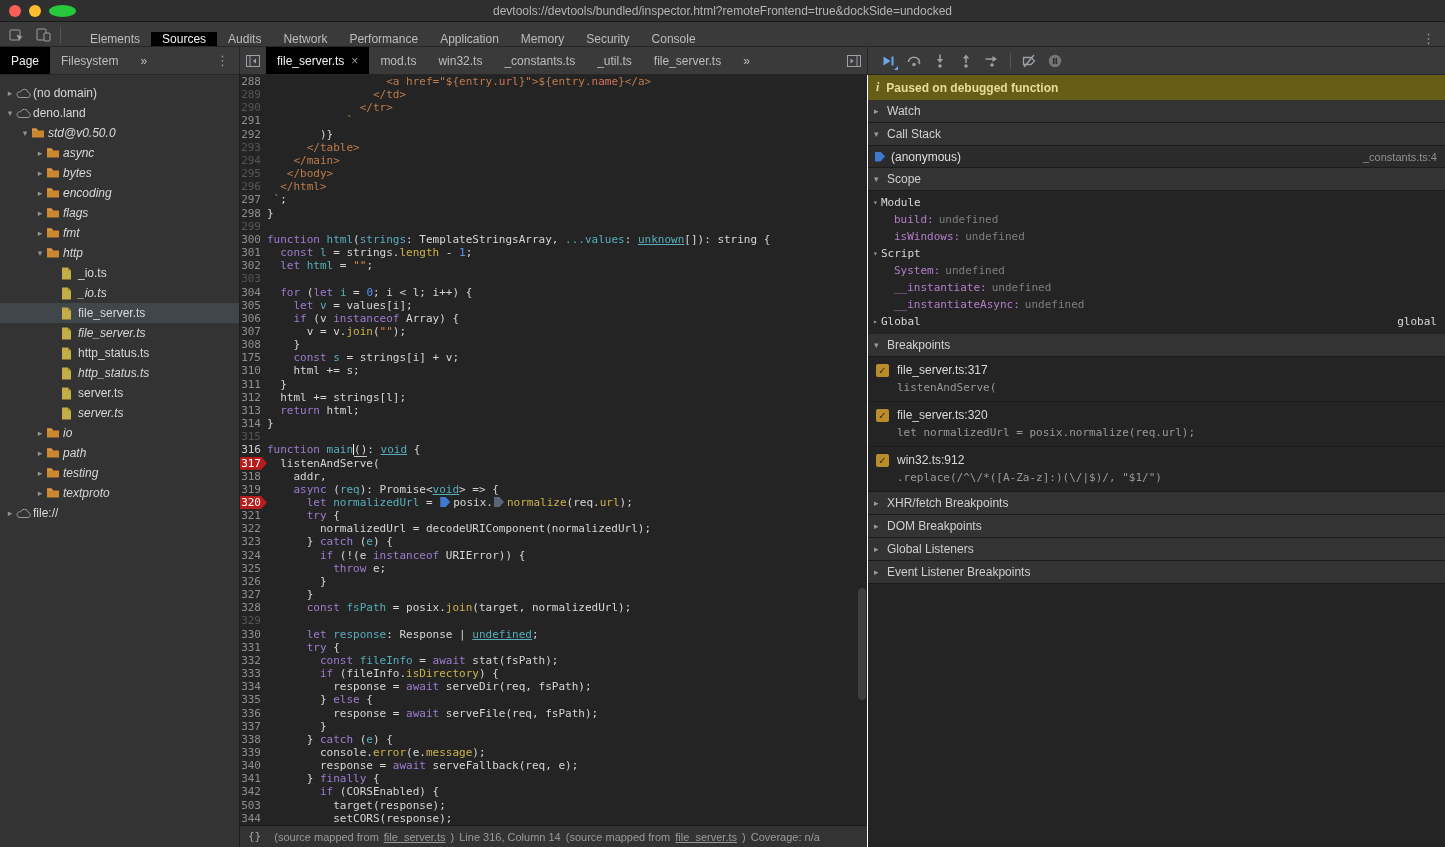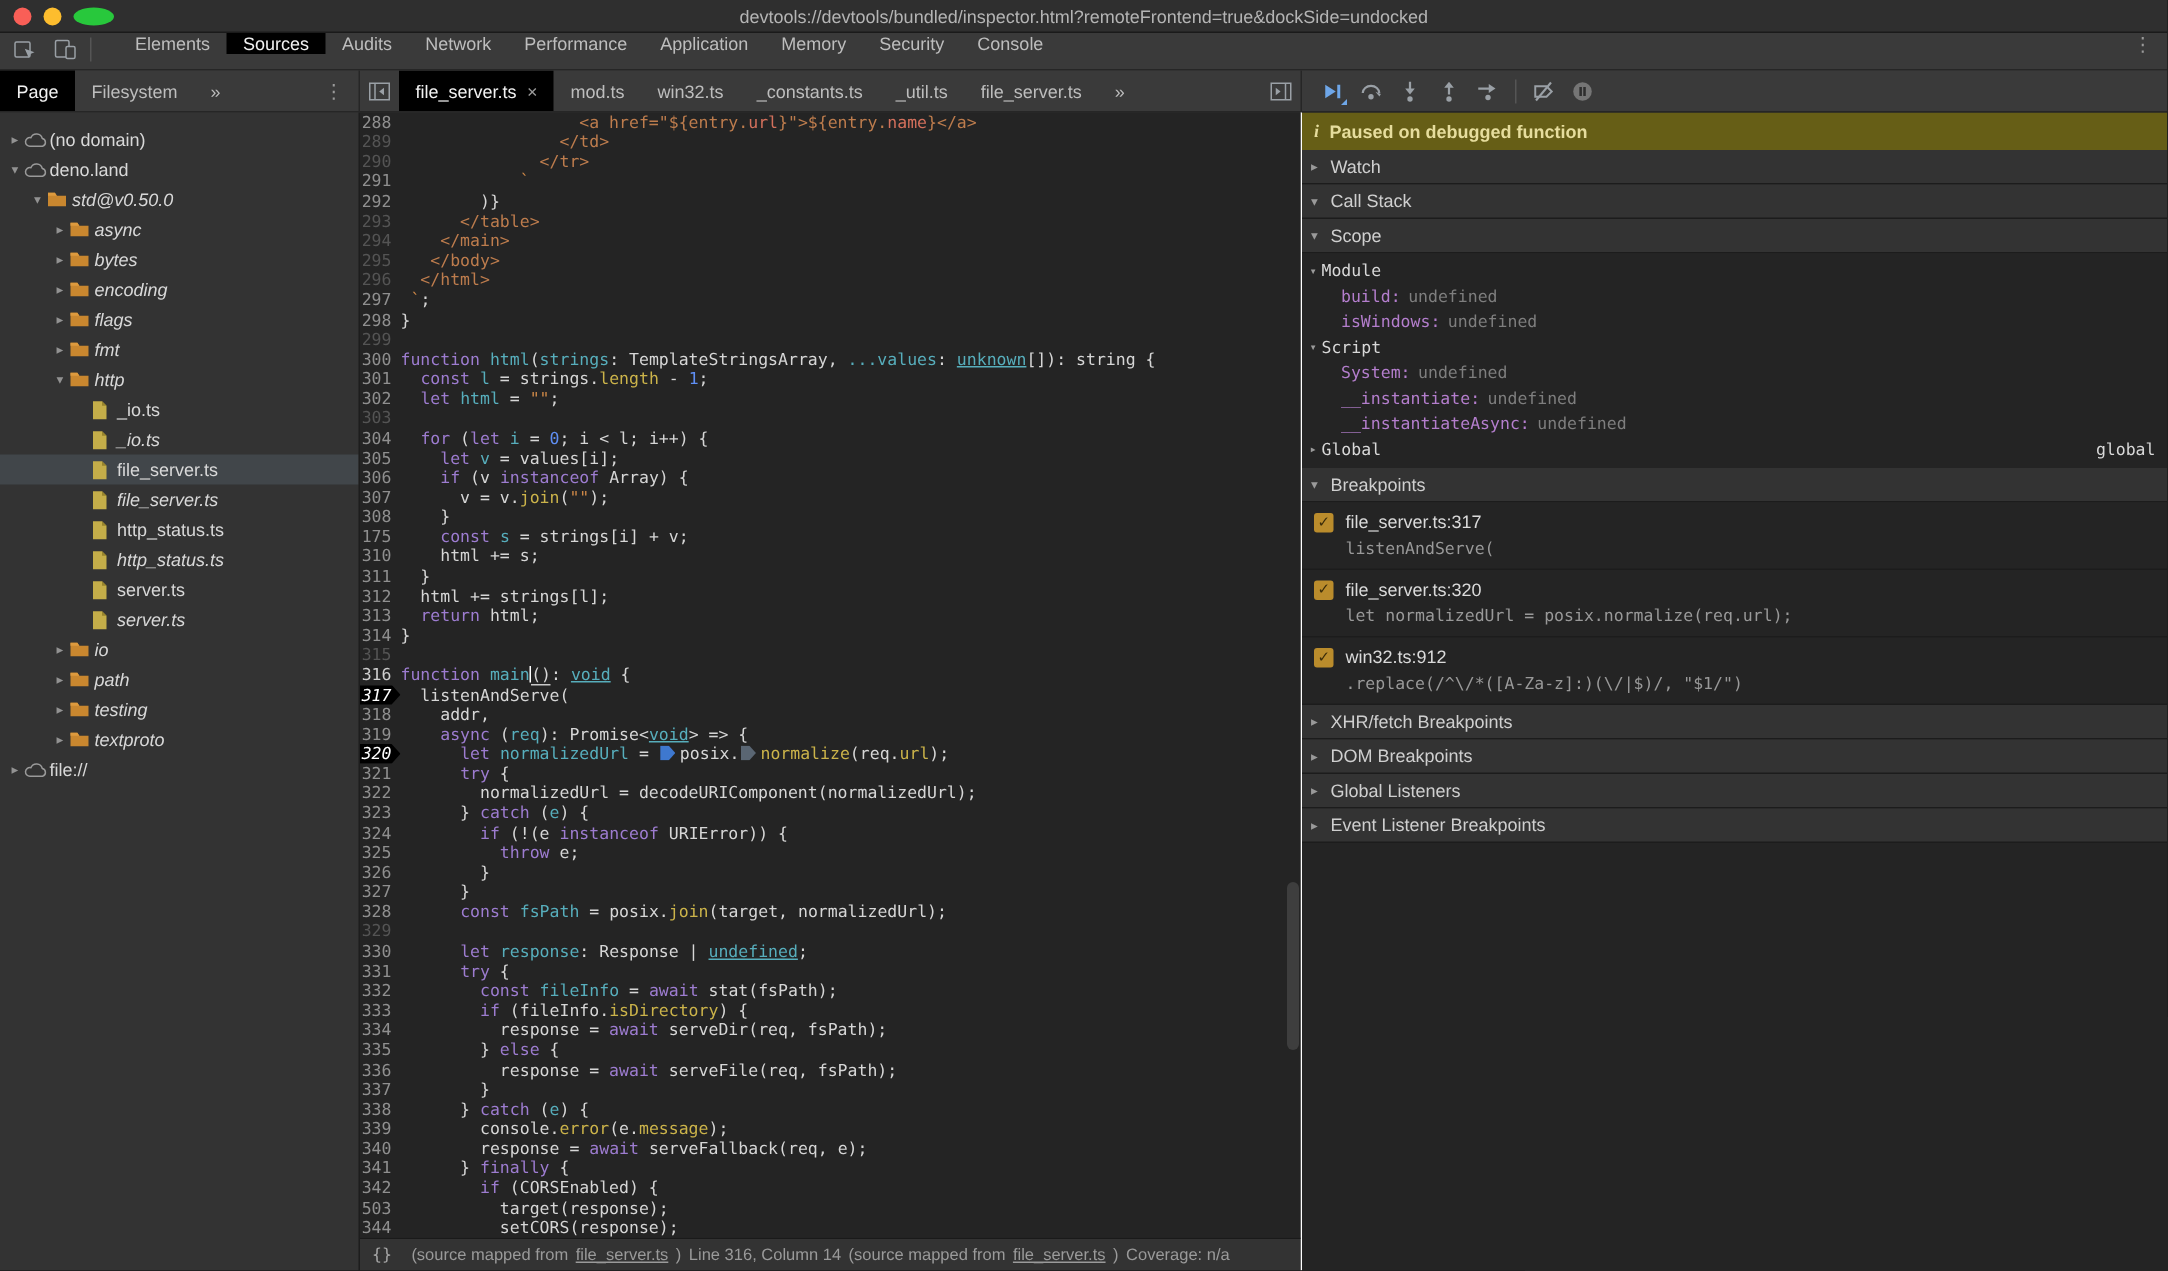--- a/index.html
+++ b/index.html
@@ -10,21 +10,21 @@
   
   .titlebar { height:22px; background:#2f2f2f; border-bottom:1px solid #1a1a1a;
               display:flex; align-items:center; position:relative; }
   .lights { display:flex; gap:8px; margin-left:9px; }
   .light { width:12px; height:12px; border-radius:50%; }
   .light.r { background:#f95f57; } .light.y { background:#fdbd2e; } .light.g { background:#28c83c; }
   .wintitle { position:absolute; left:0; right:0; text-align:center; font-size:12px; color:#b4b4b4; }
 
   
   .toolbar { height:25px; background:#3a3a3a; border-bottom:1px solid #262626;
-             display:flex; align-items:flex-start; }
+             display:flex; align-items:flex-end; }
   .tbicons { display:flex; align-items:center; padding:0 4px; }
   .tbtn { width:26px; height:22px; display:flex; align-items:center; justify-content:center; }
   .vsep { width:1px; height:16px; background:#555; margin:auto 4px; }
   .tabs { display:flex; align-items:stretch; margin-left:10px; flex:1; }
   .tab { display:flex; align-items:center; padding:0 11px; font-size:12px; color:#bdbdbd; cursor:default; }
   .tab.active { background:#000; color:#f2f2f2; }
   .menu3 { display:flex; align-items:center; padding:0 10px; color:#9a9a9a; font-size:13px; }
 
   
   .row2 { height:28px; display:flex; align-items:stretch; background:#3a3a3a; border-bottom:1px solid #262626; }
@@ -54,22 +54,22 @@
 
   
   .editorcol { width:628px; display:flex; flex-direction:column; flex-shrink:0; border-right:1px solid #ffffff; }
   .code { height:750px; background:#242424; font-family:"DejaVu Sans Mono", monospace;
           font-size:11px; line-height:13.16px; position:relative; overflow:hidden; }
   .cl { white-space:pre; display:flex; }
   .g { display:inline-block; width:27px; flex-shrink:0; text-align:right; padding-right:6px;
        color:#8f8f8f; }
   .g.dim { color:#545454; }
   .g.cur { color:#cfcfcf; }
-  .g.bpg { background:#000000; color:#fff;
-           clip-path:polygon(0 0, 78% 0, 100% 50%, 78% 100%, 0 100%);font-style:italic; }
+  .g.bpg { background:#b91c1c; color:#fff;
+           clip-path:polygon(0 0, 78% 0, 100% 50%, 78% 100%, 0 100%); }
   .lt { flex:1; }
   .tk-k { color:#9d7cd0; } .tk-d { color:#57aebc; } .tk-t { color:#57aebc;text-decoration:underline; }
   .tk-p { color:#cbb34a; } .tk-s { color:#cc8747; } .tk-n { color:#5f8ff5; }
   .tk-h { color:#bd7c4d; } .tk-hp { color:#d3705c; } .tk-w { color:#d6d6d6; }
   .tk-wu { color:#d6d6d6; border-bottom:1px solid #c8c8c8; }
   .caret { display:inline-block; width:0; border-left:1px solid #fff; height:11px; vertical-align:-2px; }
   .mk { display:inline-block; width:10px; height:10px; vertical-align:-1px; margin:0 3px 0 1px;
         clip-path:polygon(0 0, 55% 0, 100% 50%, 55% 100%, 0 100%); }
   .mk.m1 { background:#3e78cf; }
   .mk.m2 { background:#5a6673; }
@@ -560,20 +560,25 @@
       </div>
       <div id="sb-sections">
           <div class="shead">
             <span class="sarrow">▸</span>
             <span>Watch</span>
           </div>
           <div class="shead">
             <span class="sarrow">▾</span>
             <span>Call Stack</span>
           </div>
+          <div class="csrow">
+            <span class="csmark"></span>
+            <span class="csname">(anonymous)</span>
+            <span class="csloc">_constants.ts:4</span>
+          </div>
           <div class="shead">
             <span class="sarrow">▾</span>
             <span>Scope</span>
           </div>
           <div class="scopebox">
             <div class="scrow">
               <span class="sarrow">▾</span>
               <span>Module</span>
             </div>
             <div class="scrow sprop">

